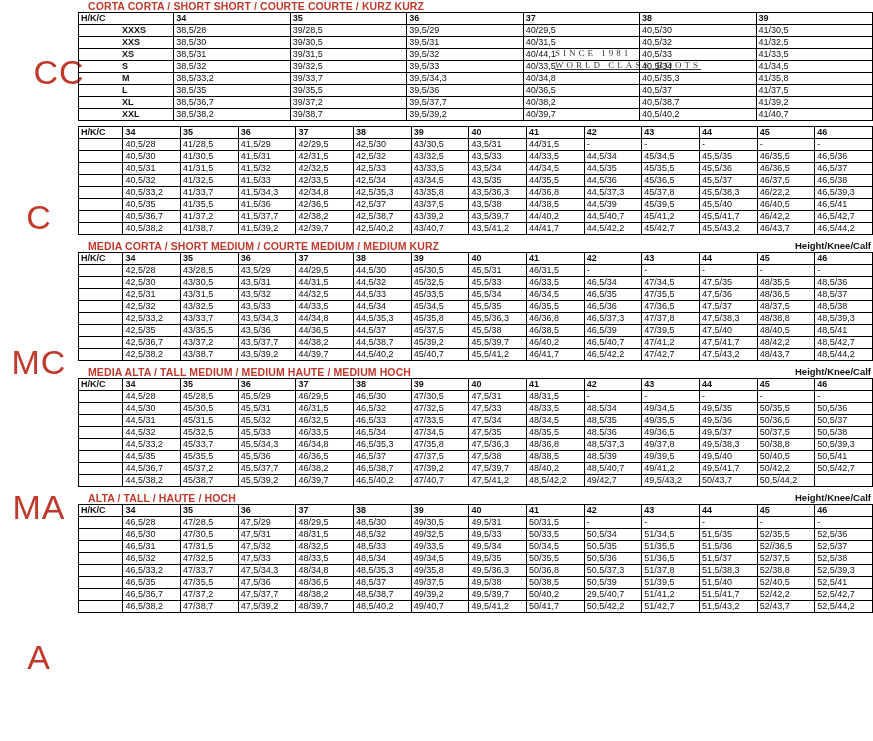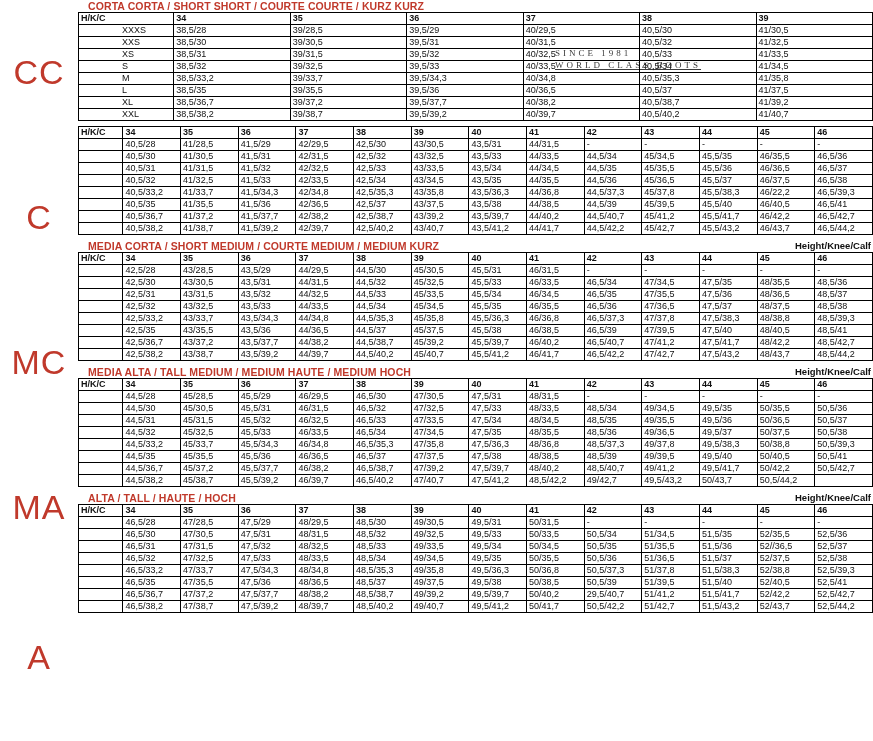--- a/index.html
+++ b/index.html
@@ -64,21 +64,21 @@
     text-align:left;
     white-space:nowrap;
     overflow:hidden;
     font-weight:normal;
   }
   table.size thead th{
     font-weight:bold;
     font-size:9px;
   }
   table.size tbody td:first-child{
-    font-weight:normal;
+    font-weight:bold;
     padding-left:43px;
   }
   .logo{
     position:absolute;
     right:18px;top:48px;
     width:300px;
     text-align:left;
   }
   .logo .since{
     font-family:"Liberation Serif", serif;
@@ -105,21 +105,21 @@
     margin-top:2px;
     text-decoration:underline;
   }
 </style>
 </head>
 <body>
 
 <div id="sheet">
 
   <div class="leftcol">
-      <div class="vletter" style="top: 55px;">CC</div>
+      <div class="vletter" style="top: 55px; margin-left: 20px;">CC</div>
       <div class="vletter" style="top: 200px;">C</div>
       <div class="vletter" style="top: 490px;">MA</div>
       <div class="vletter" style="top: 345px;">MC</div>
       <div class="vletter" style="top: 640px;">A</div>
     </div>
 
   <div class="logo">
     <div class="since">SINCE 1981</div>
     <div class="tag">WORLD CLASS BOOTS</div>
   </div>
@@ -167,21 +167,21 @@
               <td>39,5/31</td>
               <td>40/31,5</td>
               <td>40,5/32</td>
               <td>41/32,5</td>
             </tr>
             <tr>
               <td>XS</td>
               <td>38,5/31</td>
               <td>39/31,5</td>
               <td>39,5/32</td>
-              <td>40/32,5</td>
+              <td>40/44,1</td>
               <td>40,5/33</td>
               <td>41/33,5</td>
             </tr>
             <tr>
               <td>S</td>
               <td>38,5/32</td>
               <td>39/32,5</td>
               <td>39,5/33</td>
               <td>40/33,5</td>
               <td>40,5/34</td>

